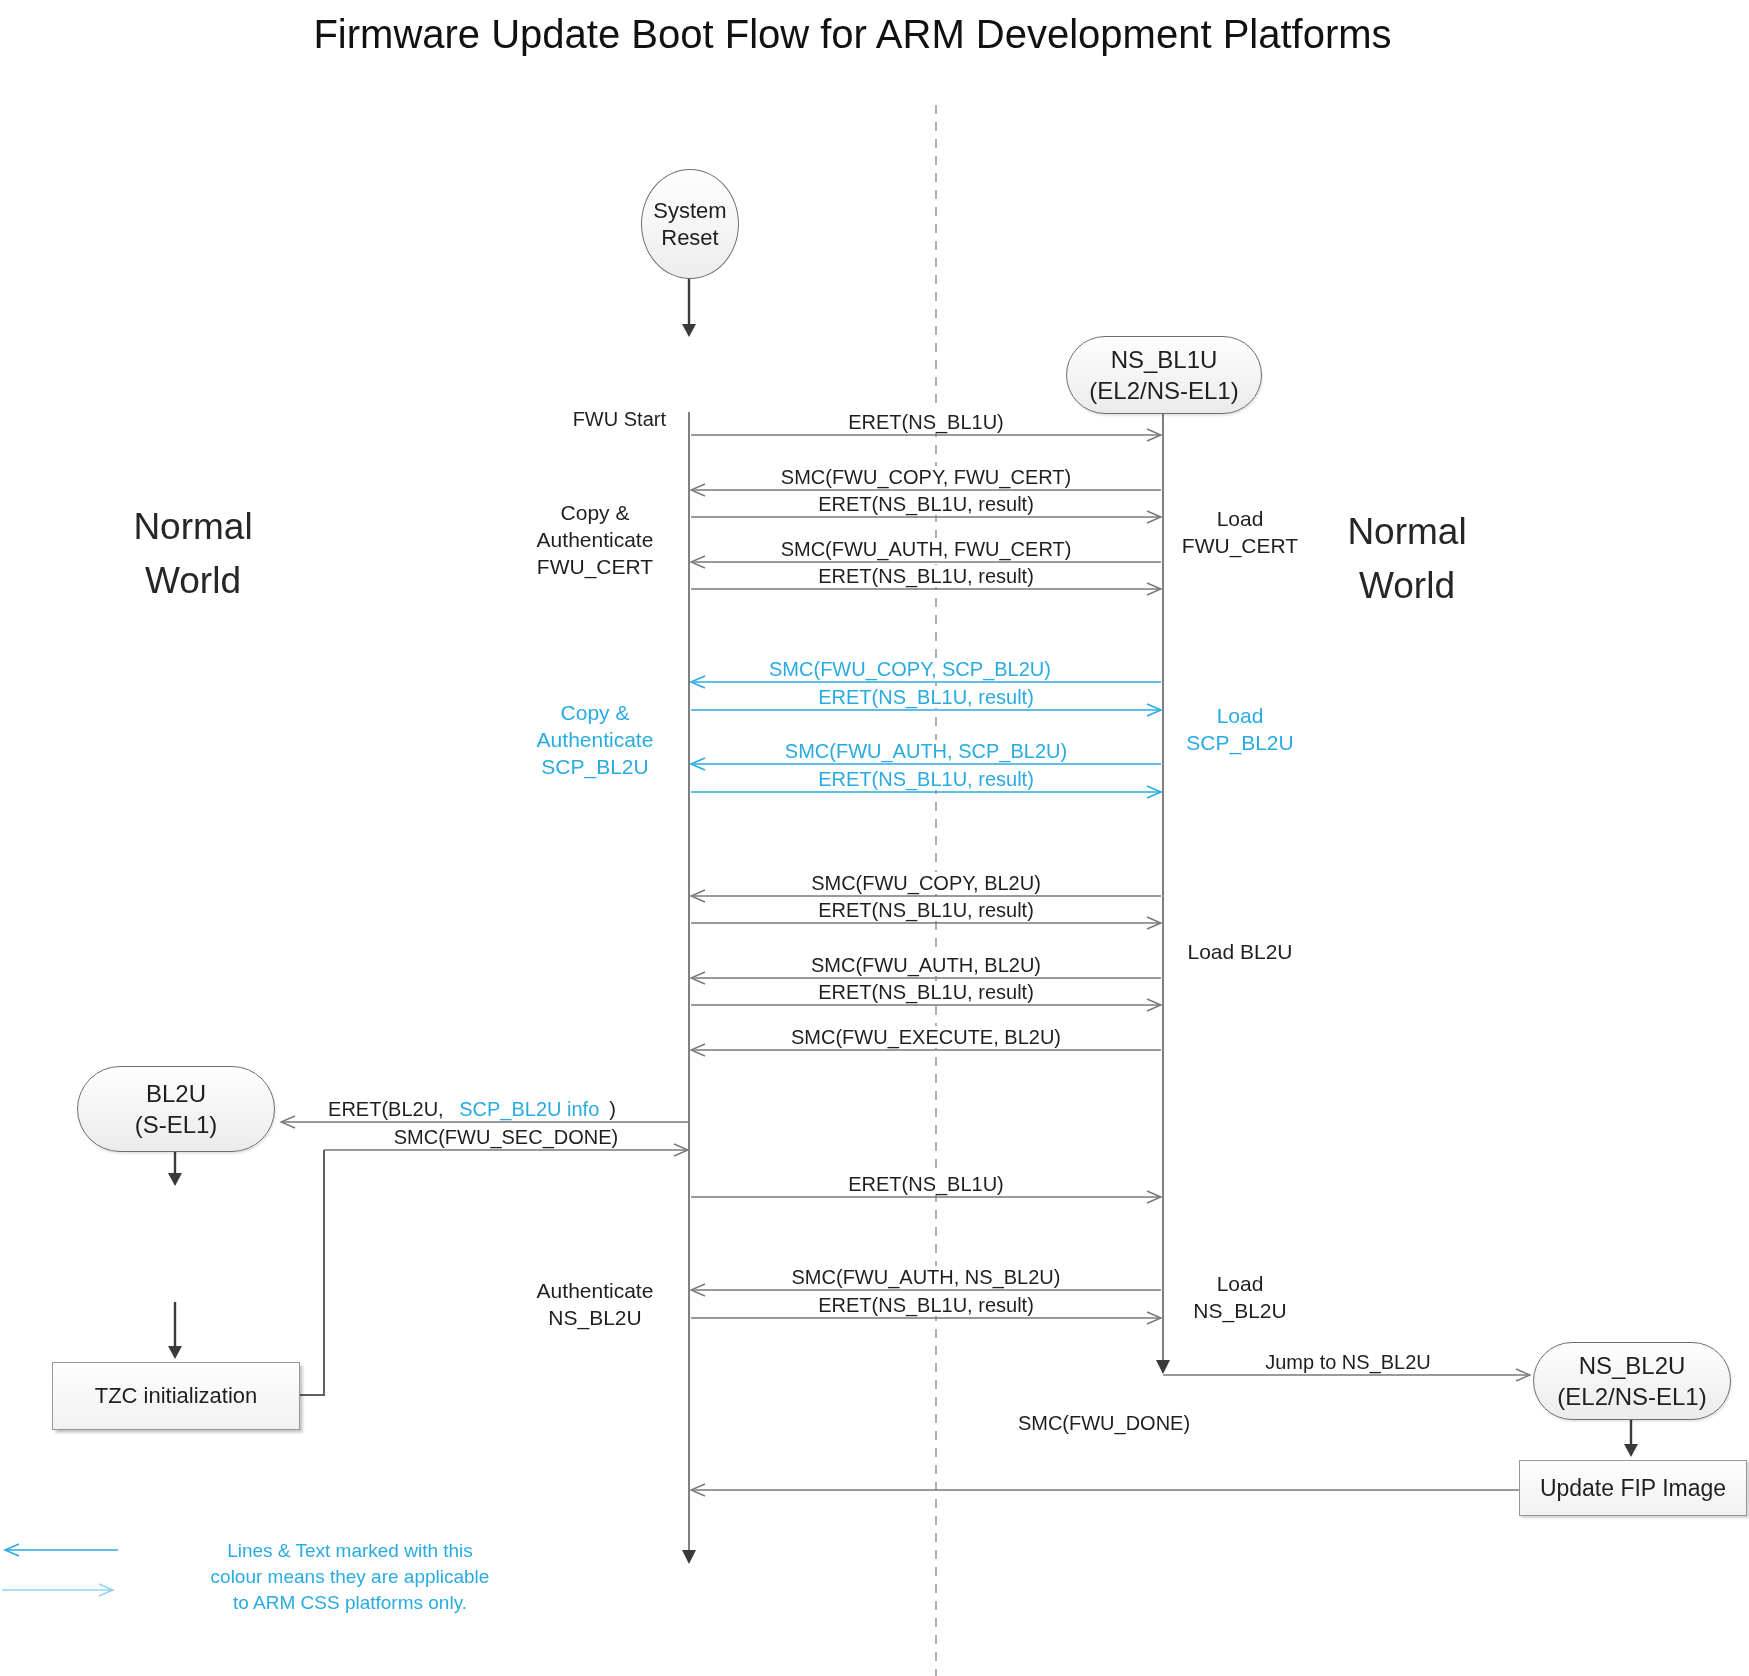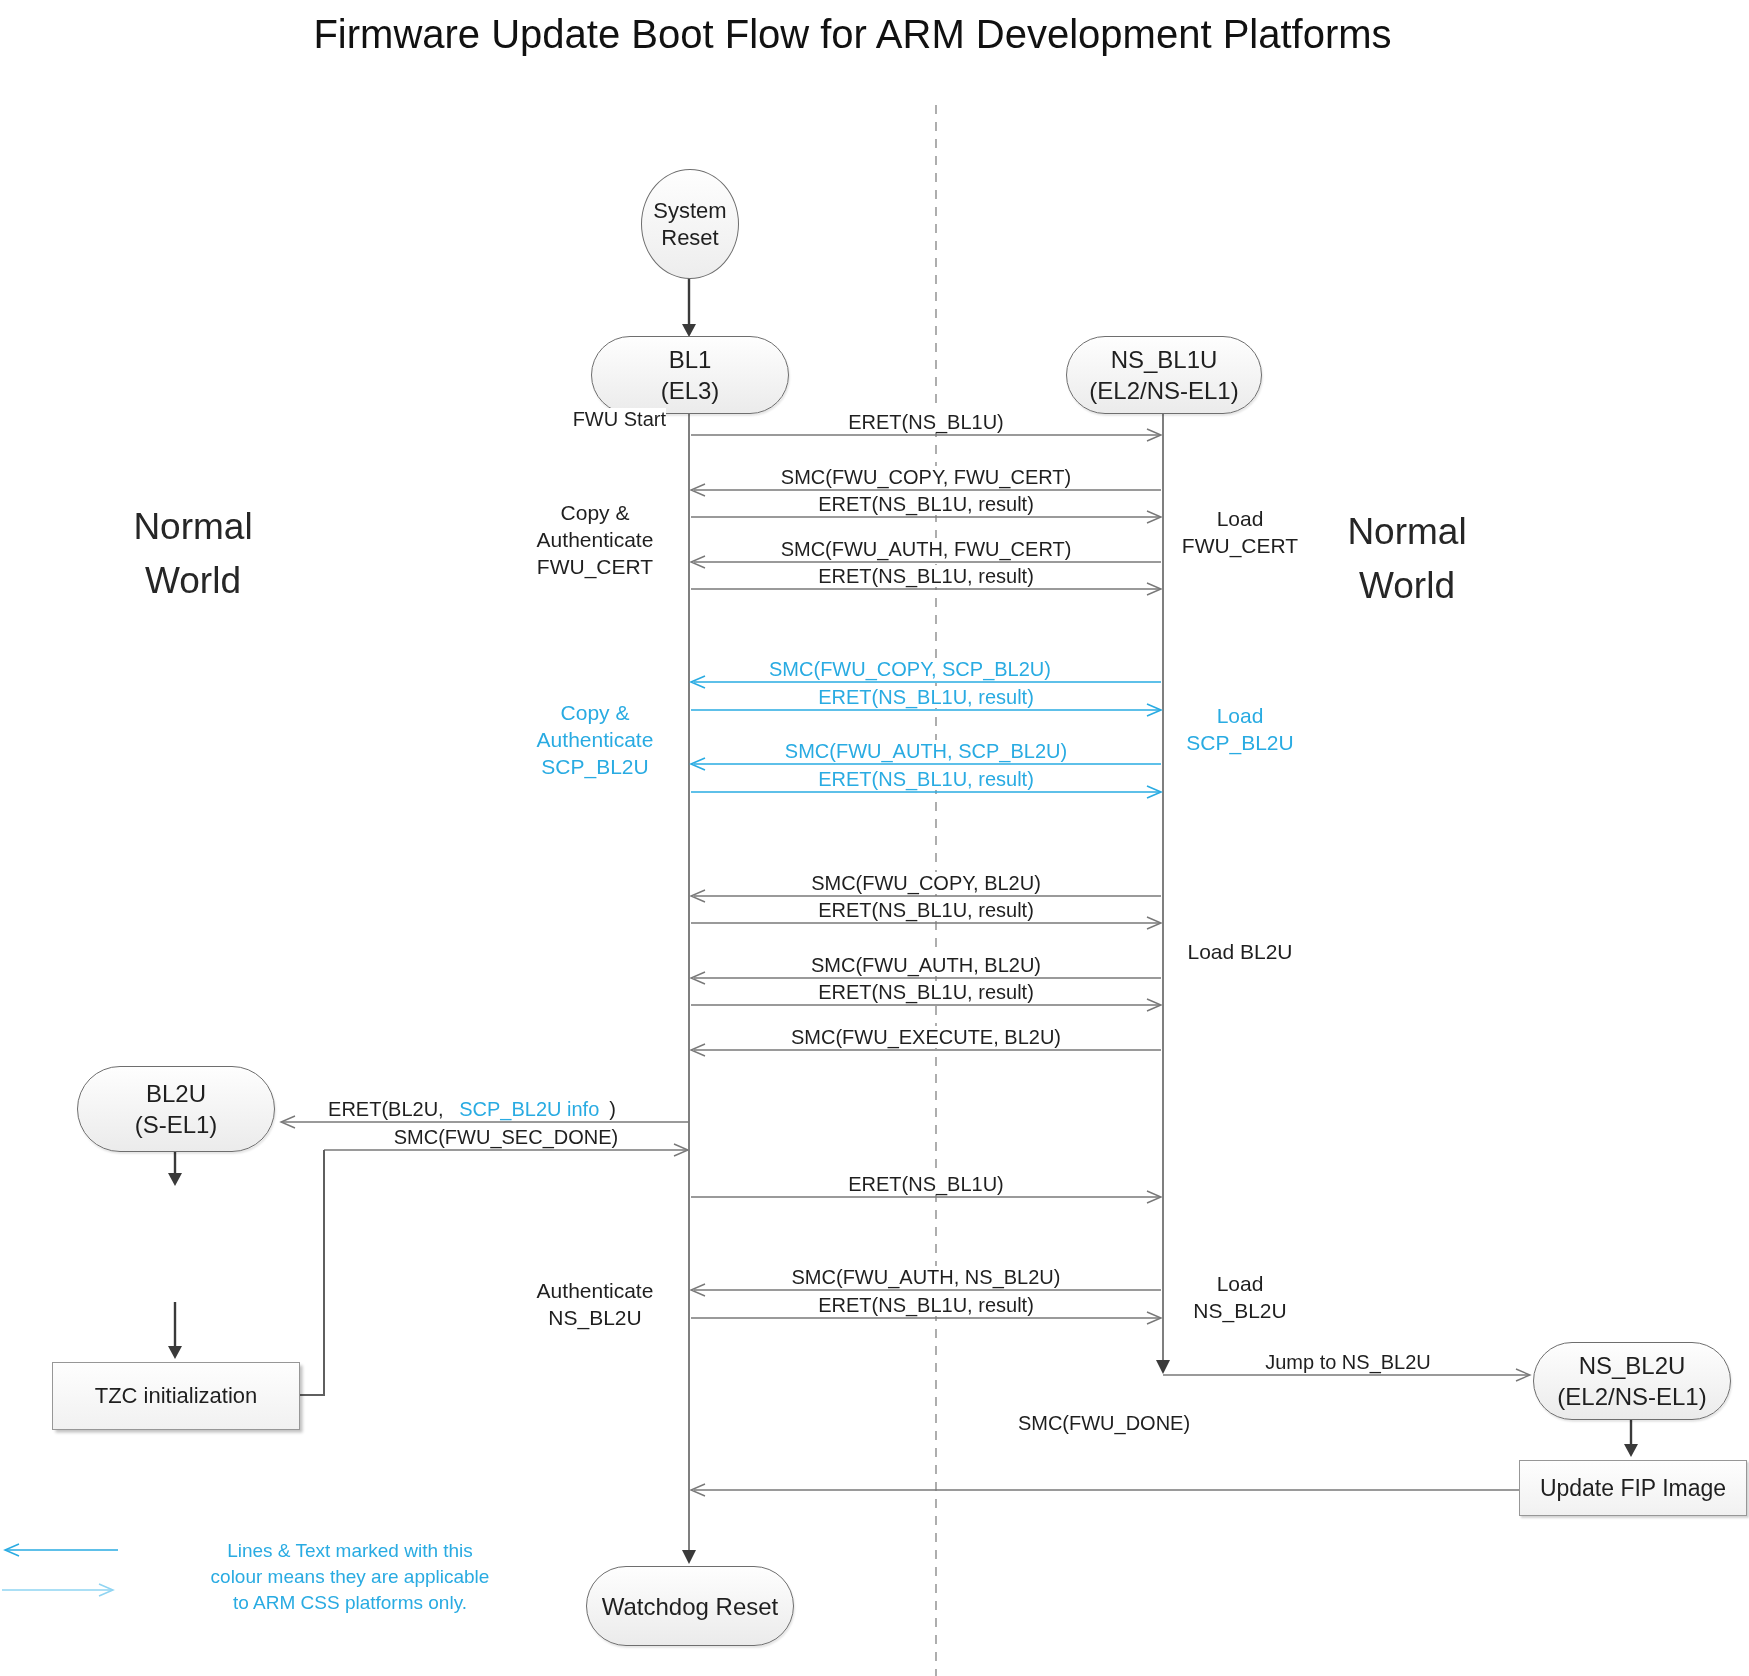--- a/index.html
+++ b/index.html
@@ -172,38 +172,31 @@
   </div>
   <div class="txt world" style="left:1272px;top:505px;">
     <div>Normal</div>
     <div>World</div>
   </div>
 
   <div class="ellipse" style="left:641px;top:169px;width:96px;height:108px;">
     <div>System</div>
     <div>Reset</div>
   </div>
-  <div class="stadium" style="left:591px;top:336px;width:196px;height:76px;">
-    <div>BL1</div>
-    <div>(EL3)</div>
-  </div>
   <div class="stadium" style="left:1066px;top:336px;width:194px;height:76px;">
     <div>NS_BL1U</div>
     <div>(EL2/NS-EL1)</div>
   </div>
   <div class="stadium" style="left:77px;top:1066px;width:196px;height:84px;">
     <div>BL2U</div>
     <div>(S-EL1)</div>
   </div>
   <div class="stadium" style="left:1533px;top:1342px;width:196px;height:76px;">
     <div>NS_BL2U</div>
     <div>(EL2/NS-EL1)</div>
-  </div>
-  <div class="stadium" style="left:586px;top:1566px;width:206px;height:78px;">
-    <div>Watchdog Reset</div>
   </div>
   <div class="procbox" style="left:52px;top:1362px;width:246px;height:66px;font-size:22px;">
     <div>TZC initialization</div>
   </div>
   <div class="procbox" style="left:1519px;top:1460px;width:226px;height:54px;font-size:23px;box-shadow:2px 2px 2px rgba(0,0,0,0.18);">
     <div>Update FIP Image</div>
   </div>
 
   <div class="msg" style="left:440px;top:408px;width:226px;text-align:right;"><span style="padding:0;">FWU Start</span></div>
   <div class="msg" style="left:726px;top:411px;"><span>ERET(NS_BL1U)</span></div>

